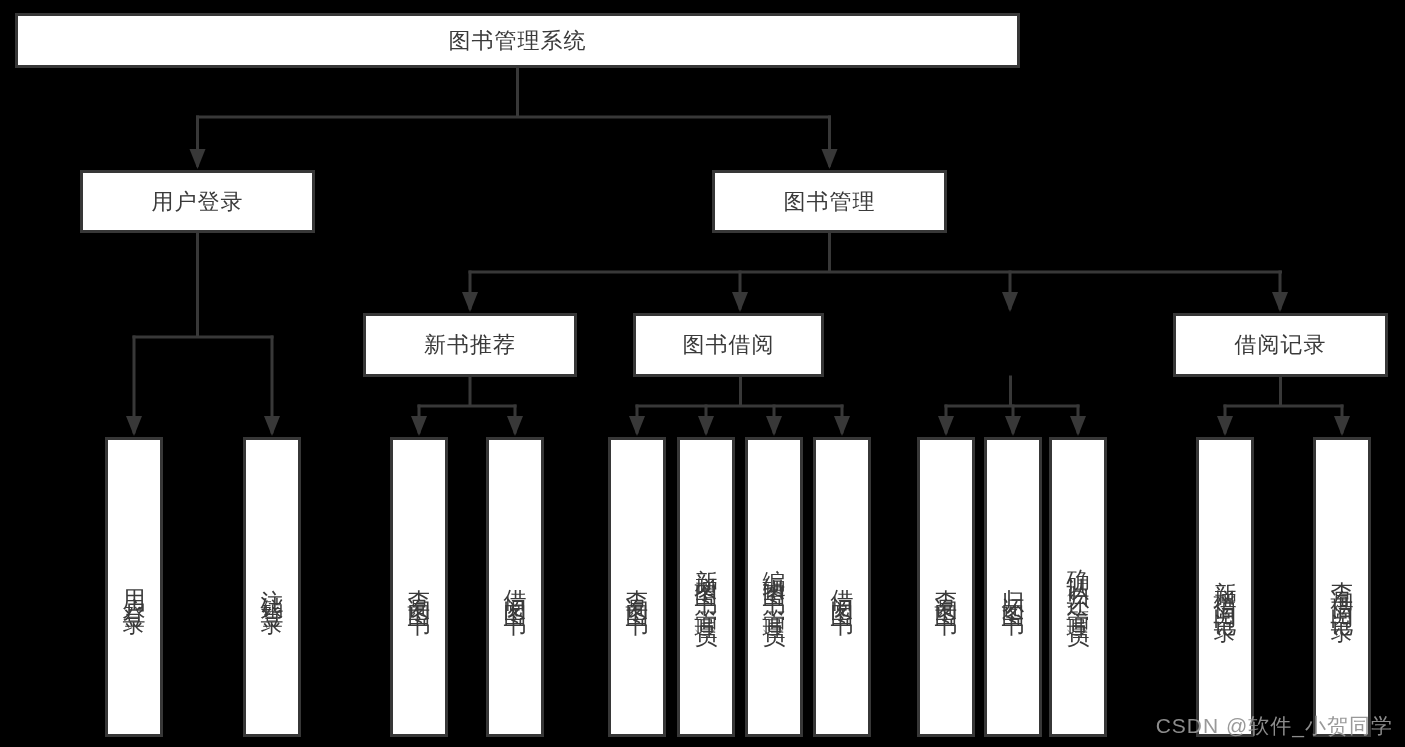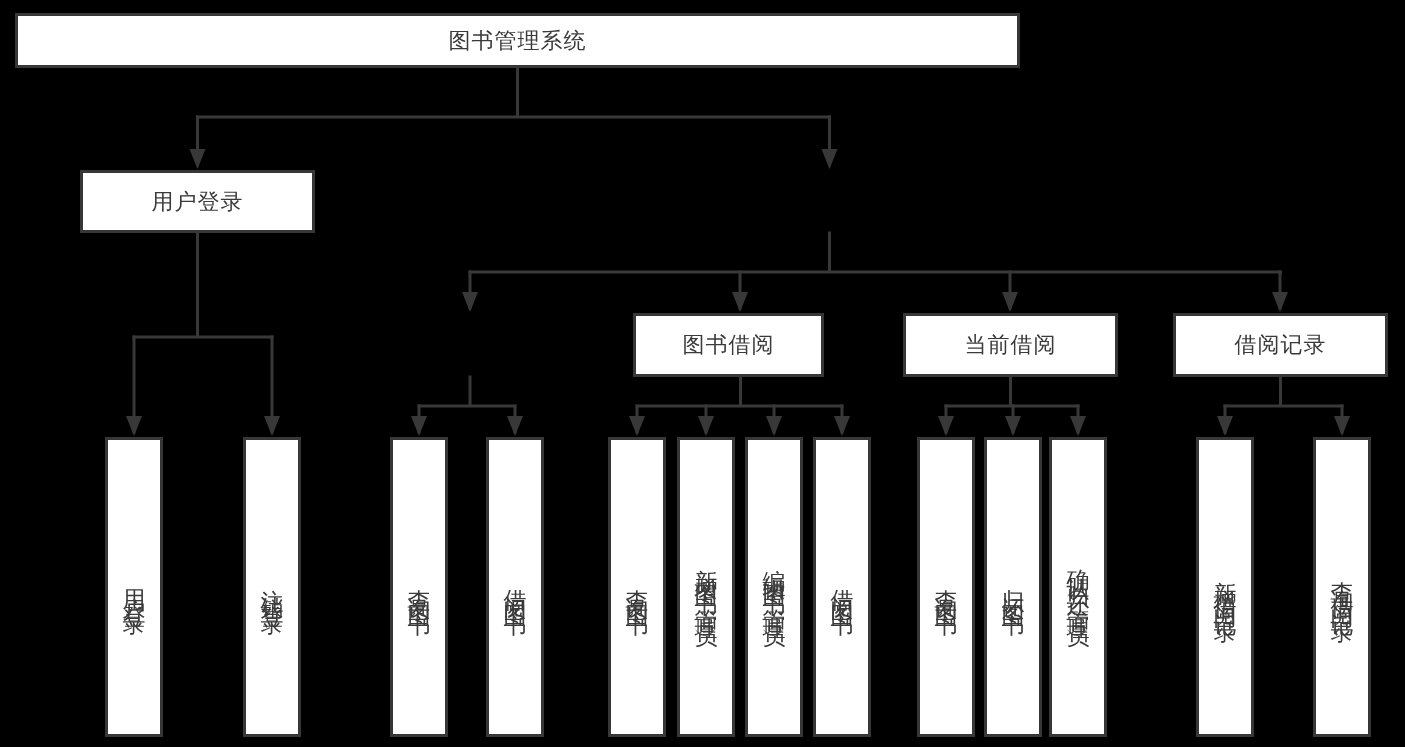--- a/index.html
+++ b/index.html
@@ -104,26 +104,29 @@
     <path class="wire" d="M1342 406 V432" marker-end="url(#arrow)"></path>
   </svg>
 
   <div class="box" id="b-root">
     <span class="hlabel">图书管理系统</span>
   </div>
 
   <div class="box" id="b-l2a">
     <span class="hlabel">用户登录</span>
   </div>
+  <div class="box" id="b-l2b">
+    <span class="hlabel">图书管理</span>
+  </div>
 
+  <div class="box" id="b-l3a">
+    <span class="hlabel">新书推荐</span>
+  </div>
   <div class="box" id="b-l3b">
     <span class="hlabel">图书借阅</span>
-  </div>
-  <div class="box" id="b-l3c">
-    <span class="hlabel">当前借阅</span>
   </div>
   <div class="box" id="b-l3d">
     <span class="hlabel">借阅记录</span>
   </div>
 
   <div class="box leaf" id="b-f1">
     <span class="vlabel">用户登录</span>
   </div>
   <div class="box leaf" id="b-f2">
     <span class="vlabel">注销登录</span>
@@ -155,13 +158,14 @@
   <div class="box leaf" id="b-f11">
     <span class="vlabel">确认归还（管理员）</span>
   </div>
   <div class="box leaf" id="b-f12">
     <span class="vlabel">新增借阅记录</span>
   </div>
   <div class="box leaf" id="b-f13">
     <span class="vlabel">查询借阅记录</span>
   </div>
 
+  <div class="watermark">CSDN @软件_小贺同学</div>
 </div>
 
 </body></html>

